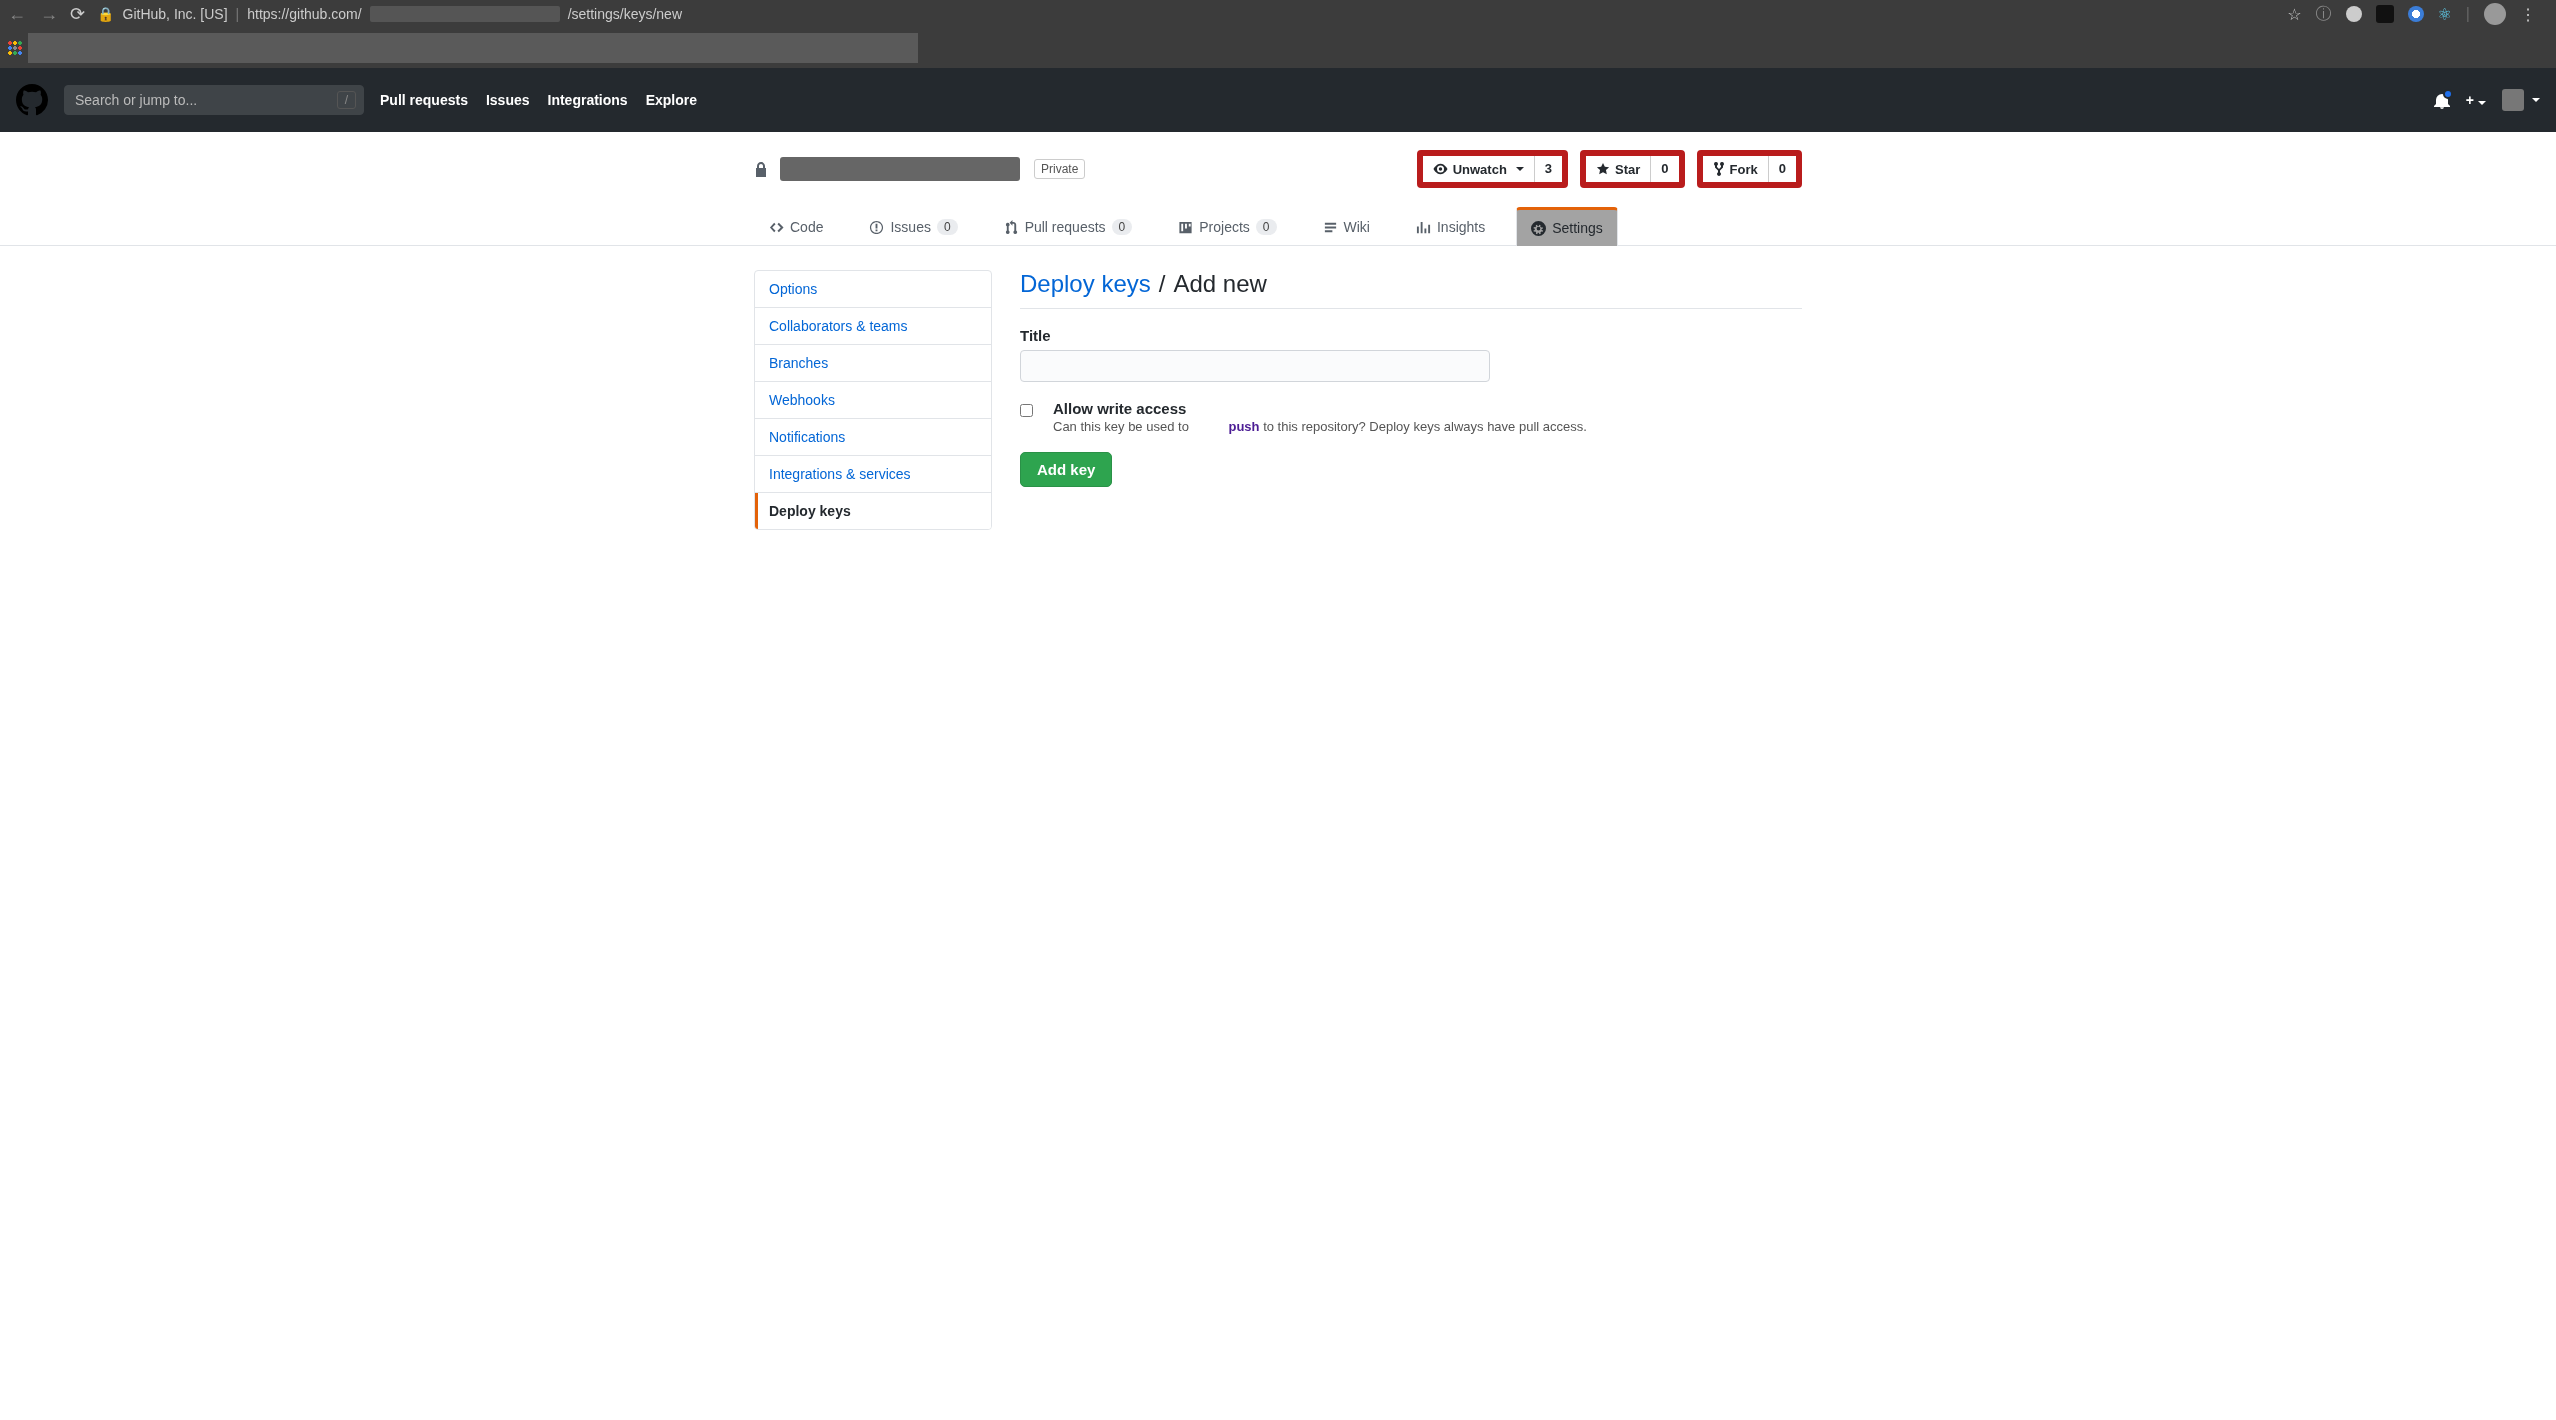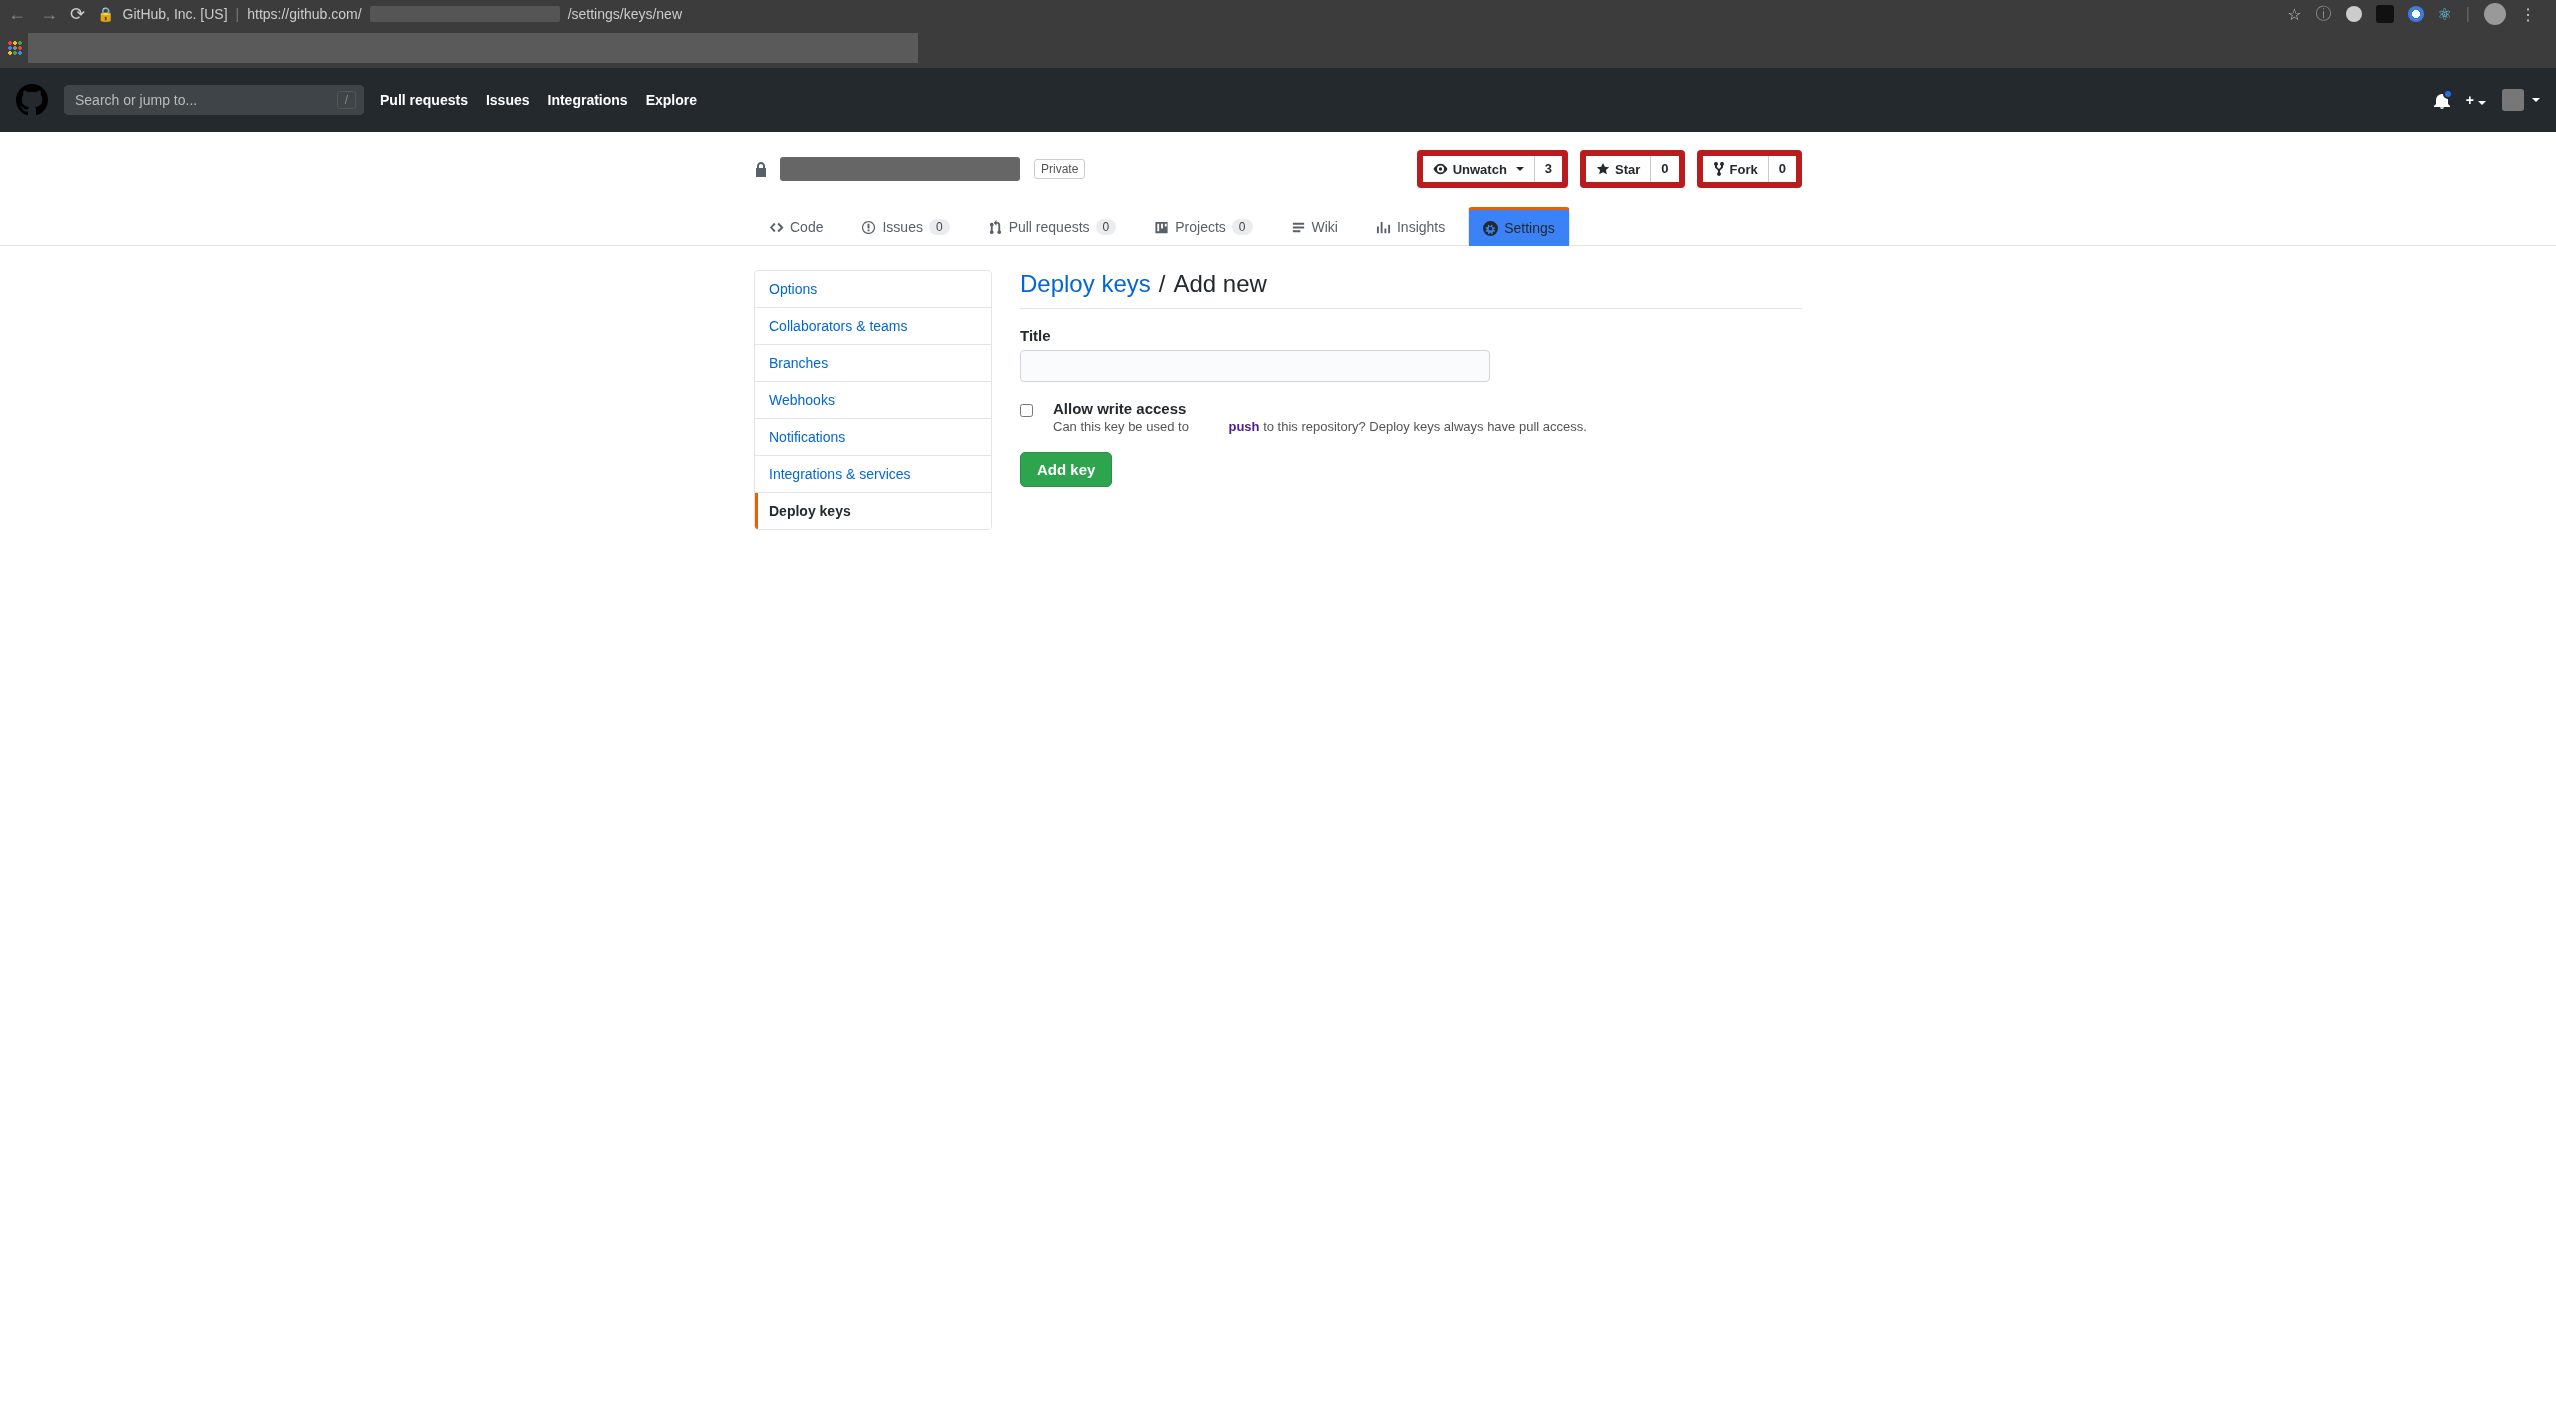--- a/index.html
+++ b/index.html
@@ -51,24 +51,24 @@
   .repo-redacted { width: 240px; height: 24px; background: #666; border-radius: 3px; margin-left:6px;}
   .private-badge { border: 1px solid #ccc; border-radius: 3px; padding: 2px 6px; font-size: 12px; color: #555; margin-left: 8px; }
   .repo-right { margin-left: auto; display: flex; gap: 12px; }
   .counter-btn { display: flex; align-items: stretch; border: 6px solid #b91c1c; border-radius: 4px; overflow: hidden; background: #fff; }
   .counter-btn .label-part { display: flex; align-items: center; gap: 5px; padding: 5px 10px; font-size: 13px; font-weight: 600; color:#24292e;}
   .counter-btn .count-part { border-left: 1px solid #ccc; padding: 5px 10px; font-size: 13px; font-weight: 600; background:#fff;}
   .caret-down { width:0;height:0;border-left:4px solid transparent;border-right:4px solid transparent;border-top:4px solid #24292e;margin-left:4px; display:inline-block;}
 
   
   .repo-tabs-wrap { border-bottom: 1px solid #e1e4e8; margin-top: 18px; }
-  .repo-tabs { max-width: 1080px; margin: 0 auto; display: flex; gap: 8px; padding: 0 16px; }
+  .repo-tabs { max-width: 1080px; margin: 0 auto; display: flex; gap: 16px; padding: 0 16px; }
   .repo-tab { display: flex; align-items: center; gap: 6px; padding: 10px 14px; color: #586069; border: 1px solid transparent; border-bottom: none; position: relative; top: 1px; cursor: pointer; }
   .repo-tab .cnt { background: #eaecef; border-radius: 9px; padding: 1px 7px; font-size: 12px; color:#444; }
-  .repo-tab.active { background: #3b82f6; border-color: #e1e4e8; border-top: 3px solid #e36209; border-radius: 4px 4px 0 0; color: #24292e; font-weight: 400; }
+  .repo-tab.active { background: #a3a3a3; border-color: #e1e4e8; border-top: 3px solid #e36209; border-radius: 4px 4px 0 0; color: #24292e; font-weight: 400; }
   .repo-tab svg { fill: currentColor; width: 15px; height: 15px; }
 
   
   .body-wrap { max-width: 1080px; margin: 24px auto; display: flex; gap: 28px; padding: 0 16px; }
   .side-menu { width: 238px; border: 1px solid #e1e4e8; border-radius: 4px; overflow: hidden; }
   .side-menu .item { display: block; padding: 10px 14px; border-bottom: 1px solid #e1e4e8; color: #0366d6; text-decoration: none; font-size: 14px; }
   .side-menu .item:last-child { border-bottom: none; }
   .side-menu .item.active { color: #24292e; font-weight: 600; border-left: 3px solid #e36209; padding-left: 11px; background:#fff;}
 
   .main { flex: 1; }

